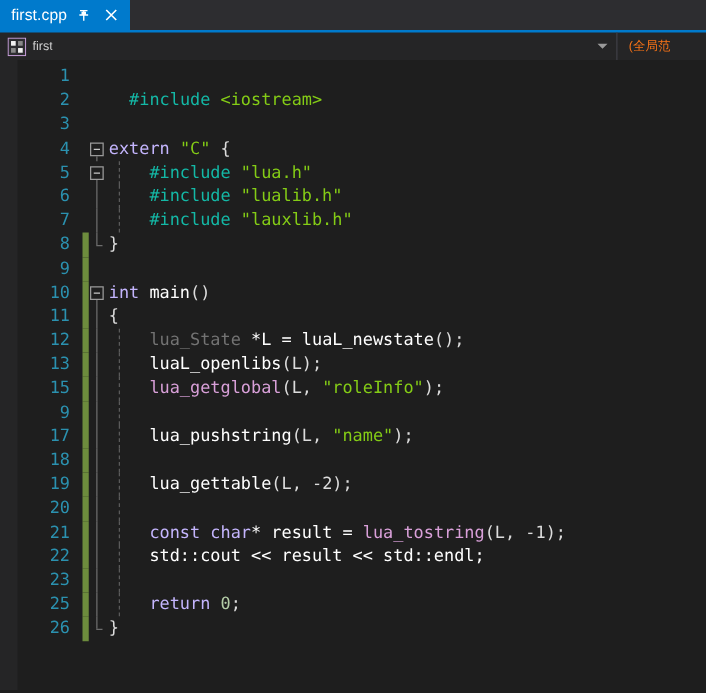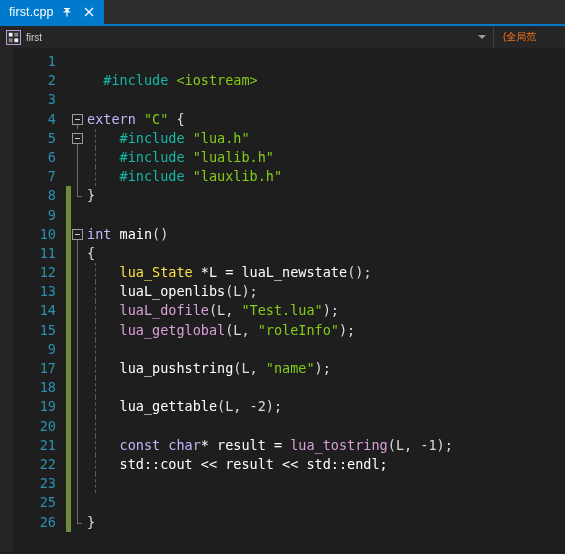--- a/index.html
+++ b/index.html
@@ -217,21 +217,21 @@
     bottom: 0;
     width: 0;
     border-left: 1px dashed #5a5a5a;
   }
   .guide.g1 { left: 10px; }
 
   
   .t-pre   { color: #14b8a6; }
   .t-kw    { color: #c4b5fd; }
   .t-str   { color: #84cc16; }
-  .t-type  { color: #fde047; }
+  .t-type  { color: #737373; }
   .t-fn    { color: #d9a0d9; }
   .t-plain { color: #ffffff; }
   .t-num   { color: #b5cea8; }
   .t-punc  { color: #dcdcdc; }
 </style>
 </head>
 <body>
 
 <div class="tabstrip">
   <div class="tab">
@@ -278,27 +278,26 @@
         <div class="line"><div class="lnum">4</div><div class="change-bar"></div><div class="gutterfold"><div class="foldbox"></div><div class="foldline after-box"></div></div><div class="code"><span class="t-kw">extern </span><span class="t-str">"C"</span><span class="t-punc"> {</span></div></div>
         <div class="line"><div class="lnum">5</div><div class="change-bar"></div><div class="gutterfold"><div class="foldbox"></div><div class="foldline after-box"></div></div><div class="code"><div class="guide g1"></div><span class="t-plain">    </span><span class="t-pre">#include </span><span class="t-str">"lua.h"</span></div></div>
         <div class="line"><div class="lnum">6</div><div class="change-bar"></div><div class="gutterfold"><div class="foldline"></div></div><div class="code"><div class="guide g1"></div><span class="t-plain">    </span><span class="t-pre">#include </span><span class="t-str">"lualib.h"</span></div></div>
         <div class="line"><div class="lnum">7</div><div class="change-bar"></div><div class="gutterfold"><div class="foldline"></div></div><div class="code"><div class="guide g1"></div><span class="t-plain">    </span><span class="t-pre">#include </span><span class="t-str">"lauxlib.h"</span></div></div>
         <div class="line"><div class="lnum">8</div><div class="change-bar saved"></div><div class="gutterfold"><div class="foldend"></div></div><div class="code"><span class="t-punc">}</span></div></div>
         <div class="line"><div class="lnum">9</div><div class="change-bar saved"></div><div class="gutterfold"></div><div class="code"></div></div>
         <div class="line"><div class="lnum">10</div><div class="change-bar saved"></div><div class="gutterfold"><div class="foldbox"></div><div class="foldline after-box"></div></div><div class="code"><span class="t-kw">int </span><span class="t-plain">main</span><span class="t-punc">()</span></div></div>
         <div class="line"><div class="lnum">11</div><div class="change-bar saved"></div><div class="gutterfold"><div class="foldline"></div></div><div class="code"><span class="t-punc">{</span></div></div>
         <div class="line"><div class="lnum">12</div><div class="change-bar saved"></div><div class="gutterfold"><div class="foldline"></div></div><div class="code"><div class="guide g1"></div><span class="t-plain">    </span><span class="t-type">lua_State</span><span class="t-plain"> *L = </span><span class="t-plain">luaL_newstate</span><span class="t-punc">();</span></div></div>
         <div class="line"><div class="lnum">13</div><div class="change-bar saved"></div><div class="gutterfold"><div class="foldline"></div></div><div class="code"><div class="guide g1"></div><span class="t-plain">    </span><span class="t-plain">luaL_openlibs</span><span class="t-punc">(L);</span></div></div>
-        <div class="line"><div class="lnum">14</div><div class="change-bar saved"></div><div class="gutterfold"><div class="foldline"></div></div><div class="code"><div class="guide g1"></div><span class="t-plain">    </span><span class="t-fn">luaL_dofile</span><span class="t-punc">(L, </span><span class="t-str">"Test.lua"</span><span class="t-punc">);</span></div></div>
         <div class="line"><div class="lnum">15</div><div class="change-bar saved"></div><div class="gutterfold"><div class="foldline"></div></div><div class="code"><div class="guide g1"></div><span class="t-plain">    </span><span class="t-fn">lua_getglobal</span><span class="t-punc">(L, </span><span class="t-str">"roleInfo"</span><span class="t-punc">);</span></div></div>
         <div class="line"><div class="lnum">9</div><div class="change-bar saved"></div><div class="gutterfold"><div class="foldline"></div></div><div class="code"><div class="guide g1"></div></div></div>
         <div class="line"><div class="lnum">17</div><div class="change-bar saved"></div><div class="gutterfold"><div class="foldline"></div></div><div class="code"><div class="guide g1"></div><span class="t-plain">    </span><span class="t-plain">lua_pushstring</span><span class="t-punc">(L, </span><span class="t-str">"name"</span><span class="t-punc">);</span></div></div>
         <div class="line"><div class="lnum">18</div><div class="change-bar saved"></div><div class="gutterfold"><div class="foldline"></div></div><div class="code"><div class="guide g1"></div></div></div>
         <div class="line"><div class="lnum">19</div><div class="change-bar saved"></div><div class="gutterfold"><div class="foldline"></div></div><div class="code"><div class="guide g1"></div><span class="t-plain">    </span><span class="t-plain">lua_gettable</span><span class="t-punc">(L, -2);</span></div></div>
         <div class="line"><div class="lnum">20</div><div class="change-bar saved"></div><div class="gutterfold"><div class="foldline"></div></div><div class="code"><div class="guide g1"></div></div></div>
         <div class="line"><div class="lnum">21</div><div class="change-bar saved"></div><div class="gutterfold"><div class="foldline"></div></div><div class="code"><div class="guide g1"></div><span class="t-plain">    </span><span class="t-kw">const </span><span class="t-kw">char</span><span class="t-plain">* result = </span><span class="t-fn">lua_tostring</span><span class="t-punc">(L, -1);</span></div></div>
         <div class="line"><div class="lnum">22</div><div class="change-bar saved"></div><div class="gutterfold"><div class="foldline"></div></div><div class="code"><div class="guide g1"></div><span class="t-plain">    </span><span class="t-plain">std::cout &lt;&lt; result &lt;&lt; std::endl;</span></div></div>
         <div class="line"><div class="lnum">23</div><div class="change-bar saved"></div><div class="gutterfold"><div class="foldline"></div></div><div class="code"><div class="guide g1"></div></div></div>
-        <div class="line"><div class="lnum">25</div><div class="change-bar saved"></div><div class="gutterfold"><div class="foldline"></div></div></div>
+        <div class="line"><div class="lnum">25</div><div class="change-bar saved"></div><div class="gutterfold"><div class="foldline"></div></div><div class="code"><div class="guide g1"></div><span class="t-plain">    </span><span class="t-kw">return </span><span class="t-num">0</span><span class="t-punc">;</span></div></div>
         <div class="line"><div class="lnum">26</div><div class="change-bar saved"></div><div class="gutterfold"><div class="foldend"></div></div><div class="code"><span class="t-punc">}</span></div></div>
       </div>
   </div>
 </div>
 
 </body></html>

